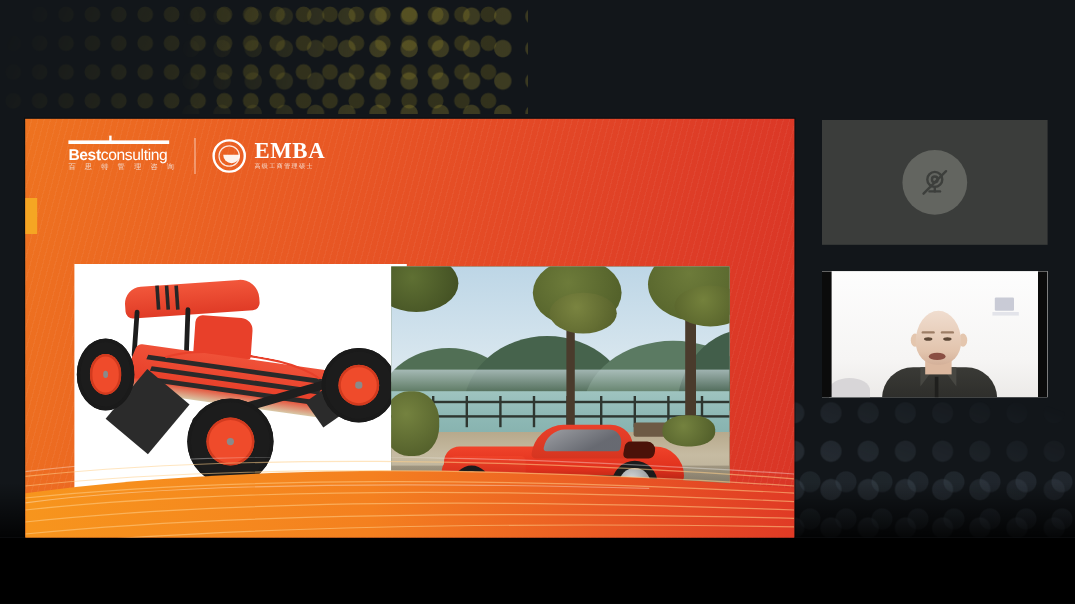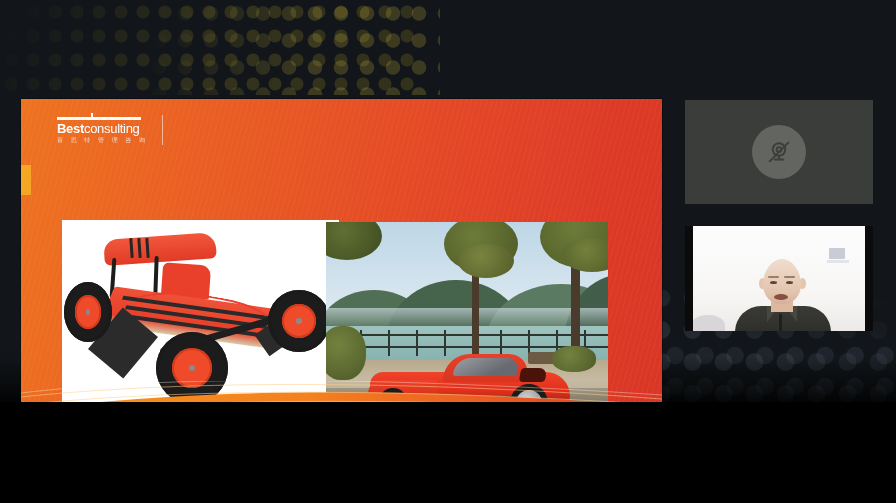--- a/index.html
+++ b/index.html
@@ -10,21 +10,21 @@
   body {
     width: 896px;
     height: 503px;
     overflow: hidden;
     font-family: "Liberation Sans", sans-serif;
   }
 
   #screen {
     position: relative;
     width: 896px;
-    height: 402px;
+    height: 448px;
     background: #14181c;
     overflow: hidden;
   }
 
   
   .backdrop {
     position: absolute;
     inset: 0;
     background: #12161a;
   }
@@ -529,20 +529,27 @@
       <div class="bc-logo">
         <div class="bc-bar"></div>
         <div class="bc-word">
           <span>Best</span><span class="thin">consulting</span>
         </div>
         <div class="bc-sub">百 思 特 管 理 咨 询</div>
       </div>
 
       <div class="logo-divider"></div>
 
+      <div class="emba-logo">
+        <div class="emba-seal"></div>
+        <div class="emba-text">
+          <div class="emba-word">EMBA</div>
+          <div class="emba-sub">高级工商管理硕士</div>
+        </div>
+      </div>
     </div>
 
     <div class="title-accent"></div>
 
     <div class="img-white-panel">
       <div class="kart">
         <div class="kart-seatback"></div>
         <div class="kart-seatback-stripe a"></div>
         <div class="kart-seatback-stripe b"></div>
         <div class="kart-seatback-stripe c"></div>

